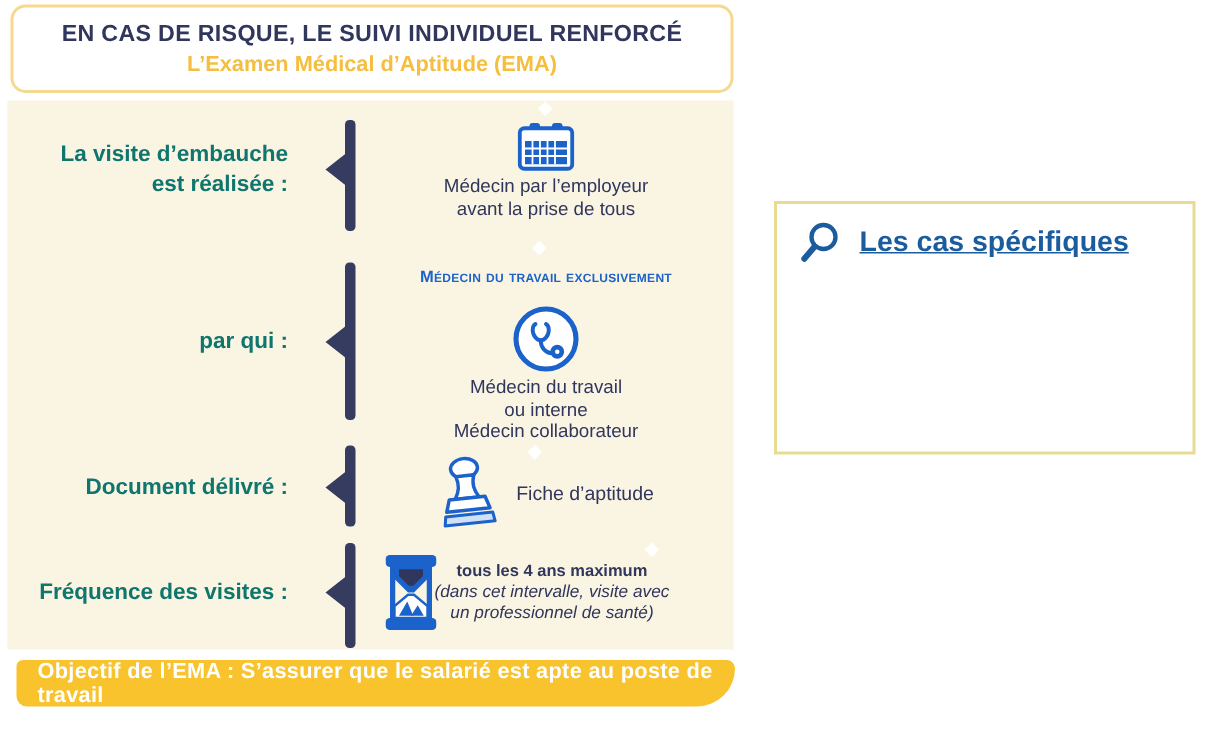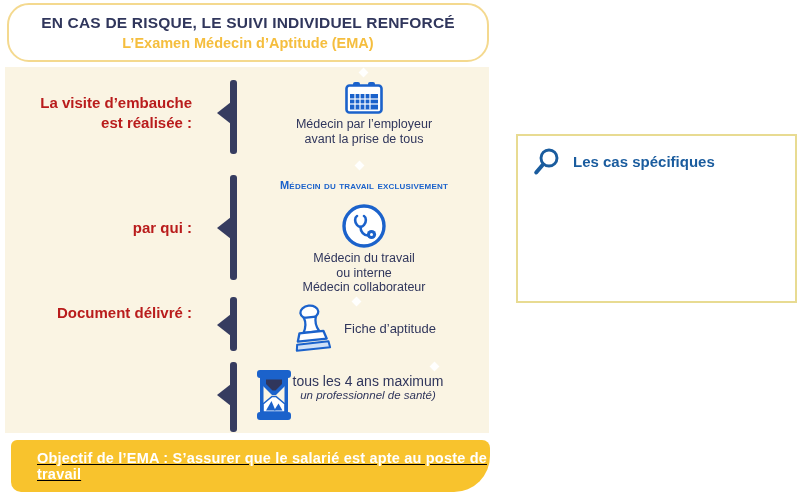--- a/index.html
+++ b/index.html
@@ -3,71 +3,71 @@
 <meta charset="utf-8">
 <style>
   html,body{margin:0;padding:0;background:#ffffff;}
   .canvas{
     position:relative;width:808px;height:504px;background:#ffffff;overflow:hidden;
     font-family:"Liberation Sans",sans-serif;
   }
   
   .header-card{
     position:absolute;left:7px;top:3px;width:478px;height:55px;
-    background:#ffffff;border:2px solid #F4D98F;border-radius:22px;
+    background:#ffffff;border:2px solid #F4D98F;border-radius:10px;
     display:flex;flex-direction:column;align-items:center;justify-content:center;gap:3px;
   }
   .hdr-title{font-size:15.5px;font-weight:bold;color:#30365C;letter-spacing:.2px;}
   .hdr-sub{font-size:14.5px;font-weight:bold;color:#F5BE3E;}
   
   .panel{position:absolute;left:5px;top:67px;width:484px;height:366px;background:#FAF4E3;}
   .spark{position:absolute;width:7px;height:7px;background:#ffffff;opacity:.95;transform:rotate(45deg);}
   
   .tl-seg{position:absolute;left:230px;width:7px;background:#363C60;border-radius:3px;}
   .tl-arrow{position:absolute;left:217px;width:0;height:0;
     border-top:11px solid transparent;border-bottom:11px solid transparent;border-right:14px solid #363C60;}
   .tl-label{position:absolute;left:6px;width:186px;text-align:right;
-    color:#b91c1c;font-weight:bold;font-size:15px;line-height:20px;}
+    color:#0f766e;font-weight:bold;font-size:15px;line-height:20px;}
   
   .cap{position:absolute;left:262px;width:204px;text-align:center;color:#30365C;
     font-size:12.5px;line-height:15px;font-weight:500;}
   .row2-heading{position:absolute;left:240px;top:179px;width:248px;text-align:center;
     font-variant:small-caps;font-weight:bold;font-size:11px;color:#1B62CB;letter-spacing:.2px;}
   .icon-abs{position:absolute;}
   .row3-group{position:absolute;left:240px;top:302px;width:248px;height:52px;
     display:flex;align-items:center;justify-content:center;gap:12px;}
   .row3-label{font-size:13px;font-weight:500;color:#30365C;}
   .row4-text{position:absolute;left:283px;top:374px;width:170px;text-align:center;color:#30365C;}
-  .row4-line1{font-size:14px;font-weight:400;line-height:15px;}
+  .row4-line1{font-size:11px;font-weight:700;line-height:15px;}
   .row4-italic{font-size:11.5px;font-style:italic;font-weight:500;line-height:13.5px;}
   
   .footer-bar{
-    position:absolute;left:11px;top:440px;width:479px;height:52px;background:#F8C32D;
-    border-radius:6px 8px 36px 10px;display:flex;align-items:center;box-sizing:border-box;padding-left:26px;text-decoration:underline;
+    position:absolute;left:11px;top:440px;width:479px;height:31px;background:#F8C32D;
+    border-radius:6px 8px 36px 10px;display:flex;align-items:center;box-sizing:border-box;padding-left:14px;
   }
   .footer-text{color:#ffffff;font-weight:bold;font-size:14.5px;letter-spacing:.2px;}
   
   .side-box{
     position:absolute;left:516px;top:134px;width:281px;height:169px;box-sizing:border-box;
     background:#ffffff;border:2.5px solid #E8DB92;
   }
   .side-title-row{display:flex;align-items:center;gap:13px;margin:11px 0 0 15px;}
-  .side-title{font-size:15px;font-weight:bold;color:#1A5C9E;}
+  .side-title{font-size:19px;font-weight:bold;color:#1A5C9E;text-decoration:underline;}
   .side-body{margin:9px 13px 0 13px;font-family:"DejaVu Sans",sans-serif;
     font-size:14.2px;line-height:19px;color:#2B5F9B;text-align:justify;text-align-last:left;}
   svg{display:block;}
 </style>
 </head>
 <body>
 
 <div class="canvas">
 
   <div class="header-card">
     <div class="hdr-title">EN CAS DE RISQUE, LE SUIVI INDIVIDUEL RENFORCÉ</div>
-    <div class="hdr-sub">L’Examen Médecin d’Aptitude (EMA)</div>
+    <div class="hdr-sub">L’Examen Médical d’Aptitude (EMA)</div>
   </div>
 
   <div class="panel"></div>
 
   <div class="spark" style="left:360px;top:69px;"></div>
   <div class="spark" style="left:356px;top:162px;"></div>
   <div class="spark" style="left:353px;top:298px;"></div>
   <div class="spark" style="left:431px;top:363px;"></div>
 
   <div class="tl-seg" style="top:80px;height:74px;"></div>
@@ -115,50 +115,54 @@
       <circle cx="30.5" cy="31.5" r="4.6" fill="#1B62CB"></circle>
       <circle cx="30.5" cy="31.5" r="1.5" fill="#ffffff"></circle>
     </svg>
   </div>
   <div class="cap" style="top:251px;line-height:14.5px;">
     <div>Médecin du travail</div>
     <div>ou interne</div>
     <div>Médecin collaborateur</div>
   </div>
 
-  <div class="tl-label" style="top:303px;">
+  <div class="tl-label" style="top:315px;">
     <div>Document délivré :</div>
   </div>
   <div class="row3-group">
     <span>
       <svg width="40" height="50" viewBox="0 0 40 50" style="transform:rotate(-6deg);">
         <ellipse cx="19" cy="9" rx="9" ry="6.5" fill="#ffffff" stroke="#1B62CB" stroke-width="2.3"></ellipse>
         <path d="M13,14 C15,20 14,24 11,29 L27,29 C24,24 23,20 25,14 Z" fill="#ffffff" stroke="#1B62CB" stroke-width="2.3" stroke-linejoin="round"></path>
         <path d="M7,29 L31,29 L33.5,37 L4.5,37 Z" fill="#ffffff" stroke="#1B62CB" stroke-width="2.3" stroke-linejoin="round"></path>
         <path d="M3.5,40 L35,40 L36,46 L2.5,46 Z" fill="#CFE0F7" stroke="#1B62CB" stroke-width="2" stroke-linejoin="round"></path>
       </svg>
     </span>
     <span class="row3-label">Fiche d’aptitude</span>
   </div>
 
+  <div class="tl-label" style="top:385px;">
+    <div>Fréquence des visites :</div>
+  </div>
   <div class="icon-abs" style="left:257px;top:370px;">
     <svg width="34" height="50" viewBox="0 0 34 50">
       <rect x="0" y="0" width="34" height="8" rx="3" fill="#1B62CB"></rect>
       <rect x="0" y="42" width="34" height="8" rx="3" fill="#1B62CB"></rect>
       <rect x="3" y="7" width="3.5" height="36" fill="#1B62CB"></rect>
       <rect x="27.5" y="7" width="3.5" height="36" fill="#1B62CB"></rect>
       <polygon points="6,8 28,8 28,16 19,25 15,25 6,16" fill="#1B62CB"></polygon>
       <polygon points="9,9.5 25,9.5 25,14 18.5,20.5 15.5,20.5 9,14" fill="#30365C"></polygon>
       <polygon points="6,42 28,42 28,34 19,26.5 15,26.5 6,34" fill="#ffffff" stroke="#1B62CB" stroke-width="1.6"></polygon>
       <polygon points="9,40.5 14.5,31 18.5,40.5" fill="#1B62CB"></polygon>
       <polygon points="17,40.5 21.5,33.5 25.5,40.5" fill="#1B62CB"></polygon>
     </svg>
   </div>
   <div class="row4-text">
     <div class="row4-line1">tous les 4 ans maximum</div>
+    <div class="row4-italic">(dans cet intervalle, visite avec</div>
     <div class="row4-italic">un professionnel de santé)</div>
   </div>
 
   <div class="footer-bar">
     <span class="footer-text">Objectif de l’EMA :  S’assurer que le salarié est apte au poste de travail</span>
   </div>
 
   <div class="side-box">
     <div class="side-title-row">
       <span>

